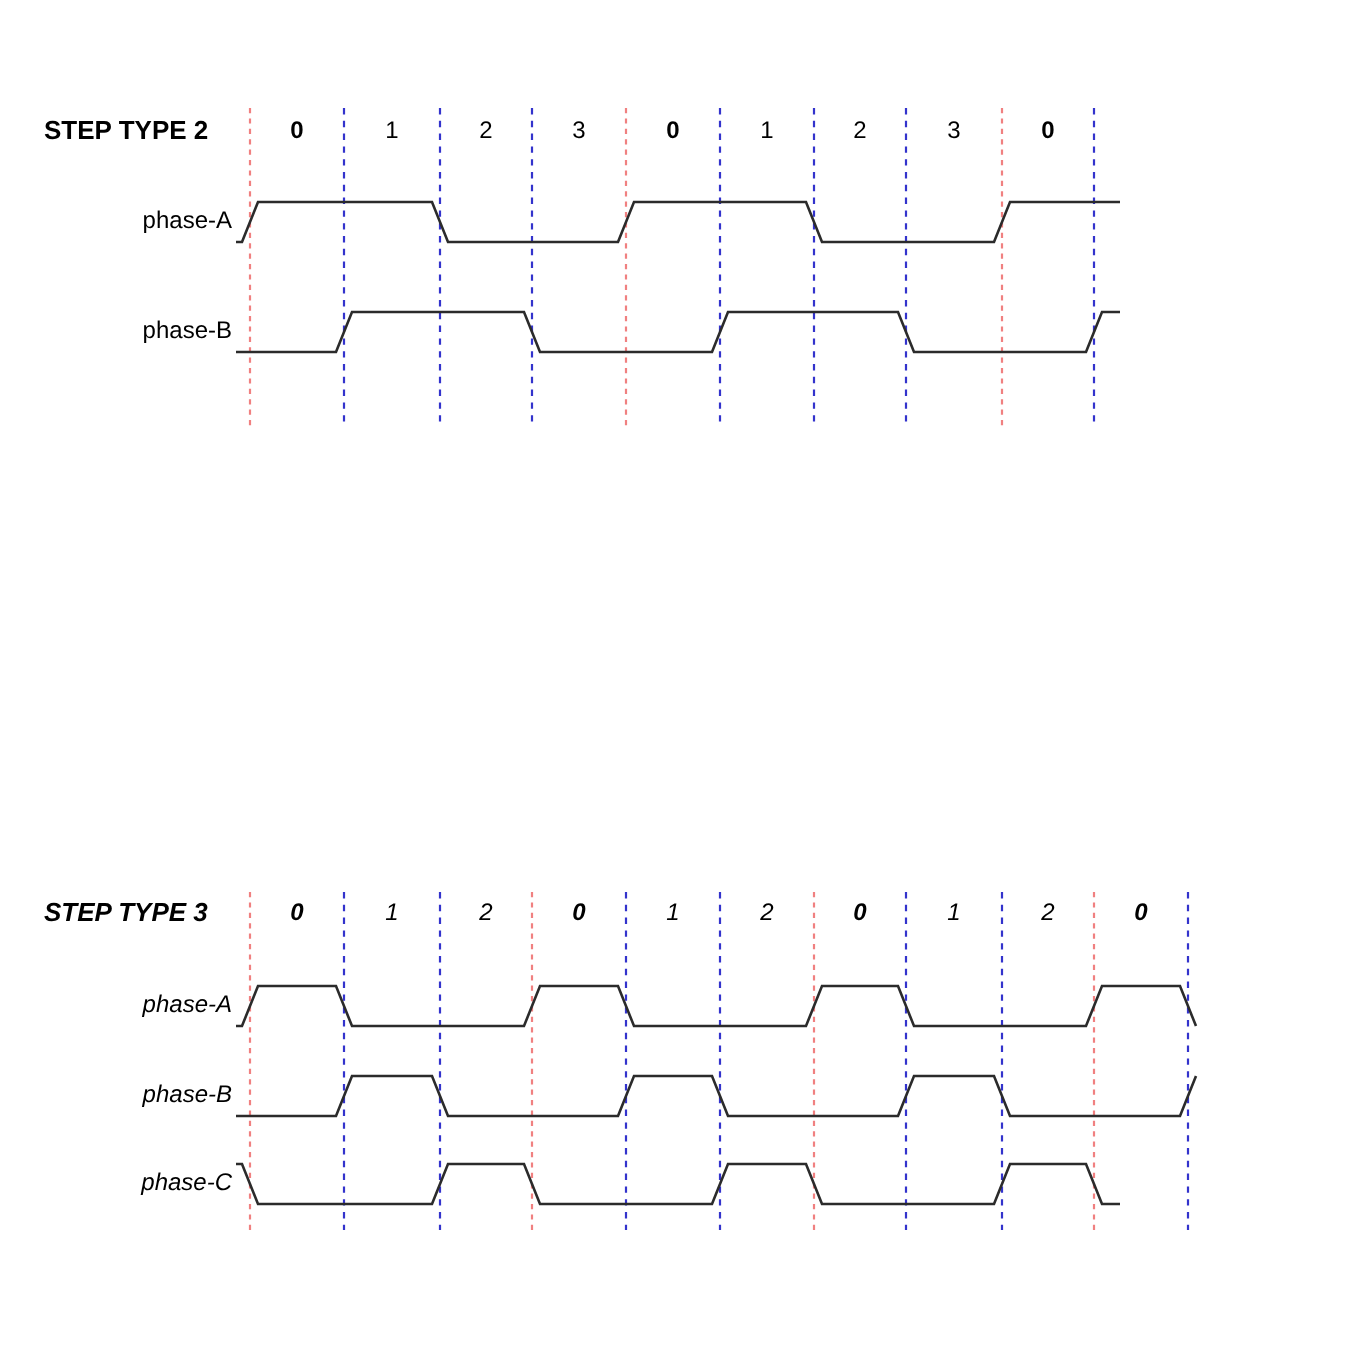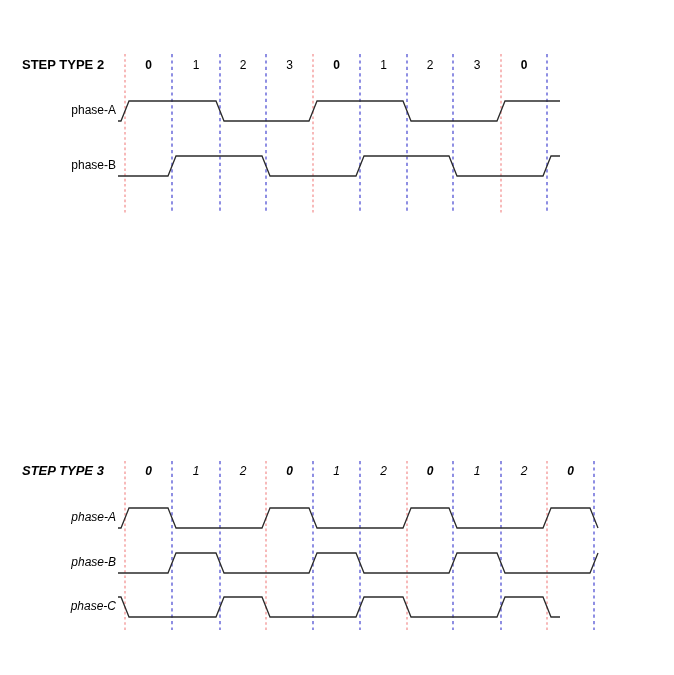--- a/index.html
+++ b/index.html
@@ -5,21 +5,21 @@
   html,body{margin:0;padding:0;}
   body{
     width:674px;height:675px;
     background:#ffffff;
     font-family:"Liberation Sans", sans-serif;
     overflow:hidden;
   }
   .diagram-stack{position:relative;width:674px;height:675px;}
   .diagram{position:absolute;left:0;width:674px;}
   #diagram-0{top:0;height:210px;margin-top:36px;}
-  #diagram-1{top:225px;height:200px;font-style:italic;}
+  #diagram-1{top:210px;height:200px;font-style:italic;}
   #diagram-2{top:470px;height:205px;}
   svg{display:block;overflow:visible;}
   .title-text{
     font-family:"Liberation Sans", sans-serif;
     font-size:13px;font-weight:bold;fill:#000;
   }
   .phase-text{
     font-family:"Liberation Sans", sans-serif;
     font-size:12px;font-weight:normal;fill:#000;
   }

